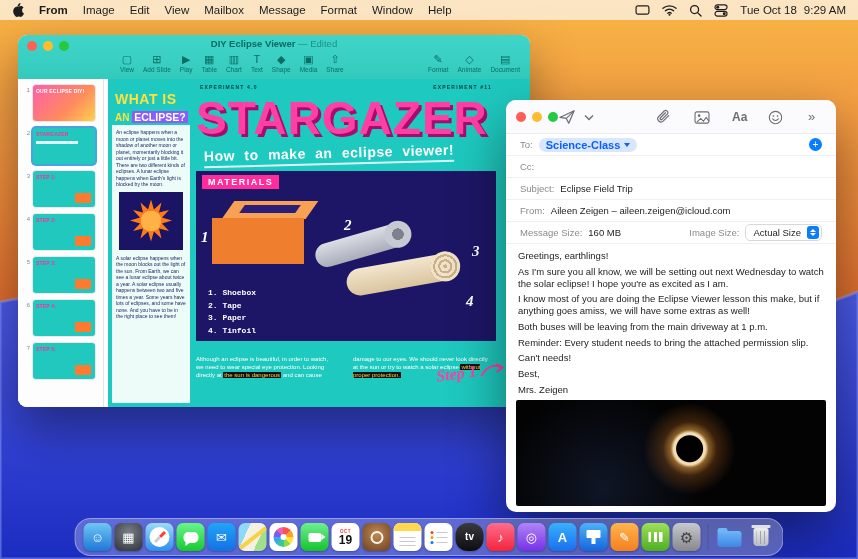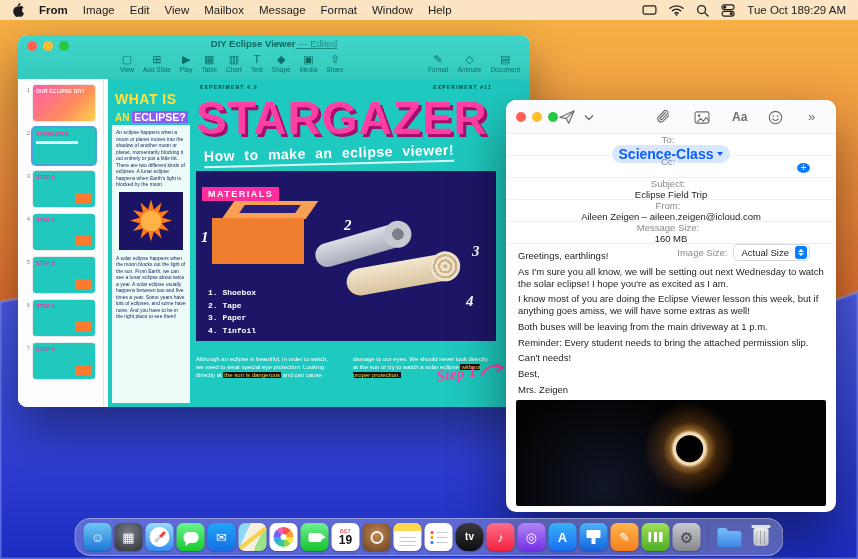--- a/index.html
+++ b/index.html
@@ -12,33 +12,33 @@
   
   .menubar{position:absolute;top:0;left:0;right:0;height:20px;display:flex;align-items:center;
     padding:0 12px;background:rgba(253,242,230,.78);backdrop-filter:blur(18px);
     font-size:11.5px;color:#1c1c1e;z-index:40;}
   .mb-left{display:flex;align-items:center;gap:15px;}
   .mb-app{font-weight:700;}
   .mb-menus{display:flex;gap:15px;}
   .mb-item{cursor:default;}
   .mb-right{margin-left:auto;display:flex;align-items:center;gap:12px;}
   .mb-ic{display:flex;align-items:center;}
-  .mb-clock{display:flex;font-size:11.5px;}
+  .mb-clock{display:flex;gap:7px;font-size:11.5px;}
 
   
   .kn{position:absolute;left:18px;top:35px;width:512px;height:372px;border-radius:9px;
     overflow:hidden;background:#fff;box-shadow:0 22px 50px rgba(0,0,0,.42);z-index:10;}
   .kn-chrome{position:absolute;top:0;left:0;right:0;height:44px;
     background:linear-gradient(#41d5c9,#33cabe);}
   .lights{position:absolute;top:6px;left:9px;display:flex;gap:6px;}
   .light{width:10px;height:10px;border-radius:50%;border:none;padding:0;}
   .l-red{background:#ff5f57;} .l-yel{background:#febc2e;} .l-grn{background:#28c840;}
   .kn-title{position:absolute;top:3px;left:0;right:0;text-align:center;font-size:9.5px;
     font-weight:700;color:#0a6a62;}
-  .kn-title .suffix{font-weight:400;opacity:.65;text-decoration:underline;}
+  .kn-title .suffix{font-weight:400;opacity:.65;}
   .kn-toolbar{position:absolute;left:98px;right:6px;top:13px;height:30px;display:flex;align-items:center;}
   .kn-tb-group{display:flex;align-items:flex-start;gap:1px;}
   .kn-tb-right{margin-left:auto;}
   .kn-btn{display:flex;flex-direction:column;align-items:center;padding:0 4px;color:#0b6e66;background:none;border:none;}
   .kn-btn .ic{font-size:11px;line-height:12px;}
   .kn-btn .lb{font-size:6.5px;margin-top:1px;white-space:nowrap;}
   .kn-body{position:absolute;top:44px;bottom:0;left:0;right:0;display:flex;background:#fff;}
   .kn-side{width:86px;background:#fdfdfd;border-right:1px solid #e4e4e8;padding:6px 4px 0 5px;overflow:hidden;}
   .thumb-row{display:flex;align-items:flex-start;gap:3px;margin-bottom:7px;}
   .thumb-num{font-size:6px;color:#8a8a8e;width:7px;text-align:right;margin-top:2px;}
@@ -65,21 +65,21 @@
   .sun-box{width:64px;height:58px;background:#1b1464;margin:3px auto 5px;display:flex;align-items:center;justify-content:center;}
   .sun{width:42px;height:42px;background:radial-gradient(circle,#ffb347 0 34%,#ff7a1c 35%);
     clip-path:polygon(100% 50%,76% 43%,93% 25%,69% 31%,75% 7%,57% 24%,50% 0%,43% 24%,25% 7%,31% 31%,7% 25%,24% 43%,0% 50%,24% 57%,7% 75%,31% 69%,25% 93%,43% 76%,50% 100%,57% 76%,75% 93%,69% 69%,93% 75%,76% 57%);}
   .stgz{position:absolute;left:88px;top:12px;font-size:46px;font-weight:800;color:#ff3fa4;
     letter-spacing:1px;white-space:nowrap;text-shadow:3px 3px 0 #a80b6e;}
   .howto{position:absolute;left:96px;top:66px;font-size:14px;font-weight:700;color:#fff;
     letter-spacing:.5px;word-spacing:5px;transform:rotate(-1.5deg);white-space:nowrap;
     border-bottom:2px solid rgba(255,255,255,.85);padding-bottom:2px;}
   .pink-strip{position:absolute;right:0;top:118px;bottom:62px;width:22px;background:#ff3fa4;}
   .mat{position:absolute;left:88px;top:92px;width:300px;height:170px;background:#1d1666;}
-  .mat-head{position:absolute;left:6px;top:16px;background:#ff2d9c;color:#fff;font-weight:800;
+  .mat-head{position:absolute;left:6px;top:4px;background:#ff2d9c;color:#fff;font-weight:800;
     font-size:9px;letter-spacing:1.5px;padding:2px 6px;}
   .box3d{position:absolute;left:16px;top:30px;width:104px;height:70px;}
   .box-top{position:absolute;left:16px;top:0;width:84px;height:18px;background:#f8a054;transform:skewX(-35deg);}
   .box-hole{position:absolute;left:30px;top:4px;width:56px;height:8px;background:#2a1e7a;transform:skewX(-35deg);}
   .box-front{position:absolute;left:0;top:17px;width:92px;height:46px;background:#ef7f2e;}
   .roll{position:absolute;border-radius:14px;}
   .roll1{left:118px;top:62px;width:96px;height:24px;background:linear-gradient(#dcdee5,#a9adb9);transform:rotate(-16deg);}
   .roll1::after{content:"";position:absolute;right:-3px;top:-2px;width:27px;height:27px;border-radius:50%;
     background:radial-gradient(circle,#7d818d 0 30%,#c7cad2 31%);}
   .roll2{left:150px;top:90px;width:112px;height:27px;background:linear-gradient(#f3e6cf,#d9c49e);transform:rotate(-10deg);}
@@ -101,25 +101,25 @@
   .mail{position:absolute;left:506px;top:100px;width:330px;height:412px;background:#fff;border-radius:10px;
     overflow:hidden;box-shadow:0 24px 55px rgba(0,0,0,.45);z-index:20;font-size:9.5px;color:#1d1d1f;}
   .mail-tb{position:relative;height:34px;border-bottom:1px solid #ececee;background:#fbfbfd;}
   .mail-tb .lights{top:12px;left:10px;}
   .mi{position:absolute;top:9px;color:#6d6d72;background:none;border:none;padding:0;display:flex;align-items:center;}
   .mi-send{left:52px;} .mi-chev{left:78px;top:14px;}
   .mi-clip{left:150px;} .mi-img{left:188px;top:11px;}
   .mi-aa{left:226px;top:10px;font-size:12px;font-weight:700;}
   .mi-smile{left:262px;top:10px;}
   .mi-more{left:302px;top:9px;font-size:13px;letter-spacing:-1px;color:#6d6d72;}
-  .frow{display:flex;align-items:center;height:22px;padding:0 26px;border-bottom:1px solid #f0f0f2;flex-direction:column;}
+  .frow{display:flex;align-items:center;height:22px;padding:0 14px;border-bottom:1px solid #f0f0f2;}
   .flabel{color:#8a8a8f;margin-right:6px;}
   .fval{color:#1d1d1f;}
   .token{display:inline-flex;align-items:center;background:#d9e6ff;color:#0a60ff;border-radius:9px;
-    padding:1px 7px;font-size:14px;font-weight:600;gap:4px;border:none;}
+    padding:1px 7px;font-size:11px;font-weight:600;gap:4px;border:none;}
   .token::after{content:"";width:0;height:0;border-left:3px solid transparent;border-right:3px solid transparent;
     border-top:4px solid #0a60ff;}
   .addbtn{margin-left:auto;width:13px;height:13px;border-radius:50%;background:#0a7cff;color:#fff;
     display:flex;align-items:center;justify-content:center;font-size:10px;line-height:1;border:none;padding:0;}
   .isz{margin-left:auto;display:flex;align-items:center;}
   .popup{display:flex;align-items:center;border:1px solid #d8d8dc;border-radius:5px;
     padding:1px 2px 1px 7px;gap:6px;background:#fff;}
   .pbtn{width:12px;height:13px;background:#0a7cff;border-radius:3px;display:flex;flex-direction:column;
     align-items:center;justify-content:center;gap:1px;}
   .pbtn::before{content:"";width:0;height:0;border-left:3px solid transparent;border-right:3px solid transparent;
@@ -529,21 +529,21 @@
           <span class="pbtn"></span>
         </span>
       </span>
     </div>
 
     <div class="mtext">
   <p>Greetings, earthlings!</p>
 
   <p>As I'm sure you all know, we will be setting out next Wednesday to watch the solar eclipse! I hope you're as excited as I am.</p>
 
-  <p>I know most of you are doing the Eclipse Viewer lesson this week, but if anything goes amiss, we will have some extras as well!</p>
+  <p>I know most of you are doing the Eclipse Viewer lesson this make, but if anything goes amiss, we will have some extras as well!</p>
 
   <p>Both buses will be leaving from the main driveway at 1 p.m.</p>
 
   <p>Reminder: Every student needs to bring the attached permission slip.</p>
 
   <p>Can't needs!</p>
 
   <p>Best,</p>
 
   <p>Mrs. Zeigen</p>

